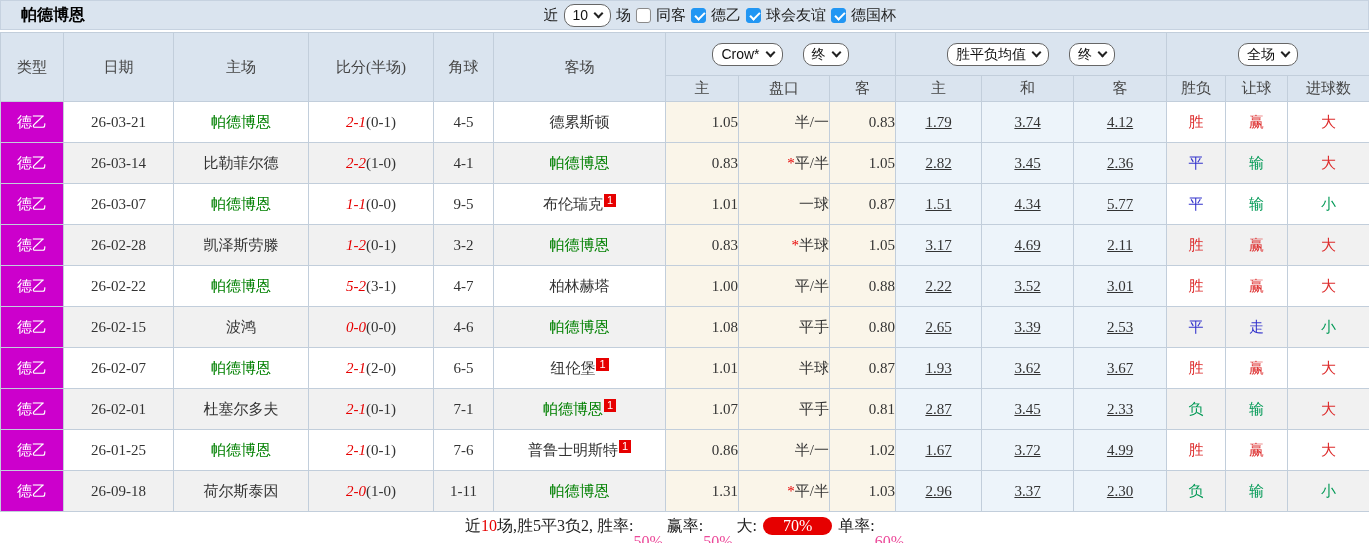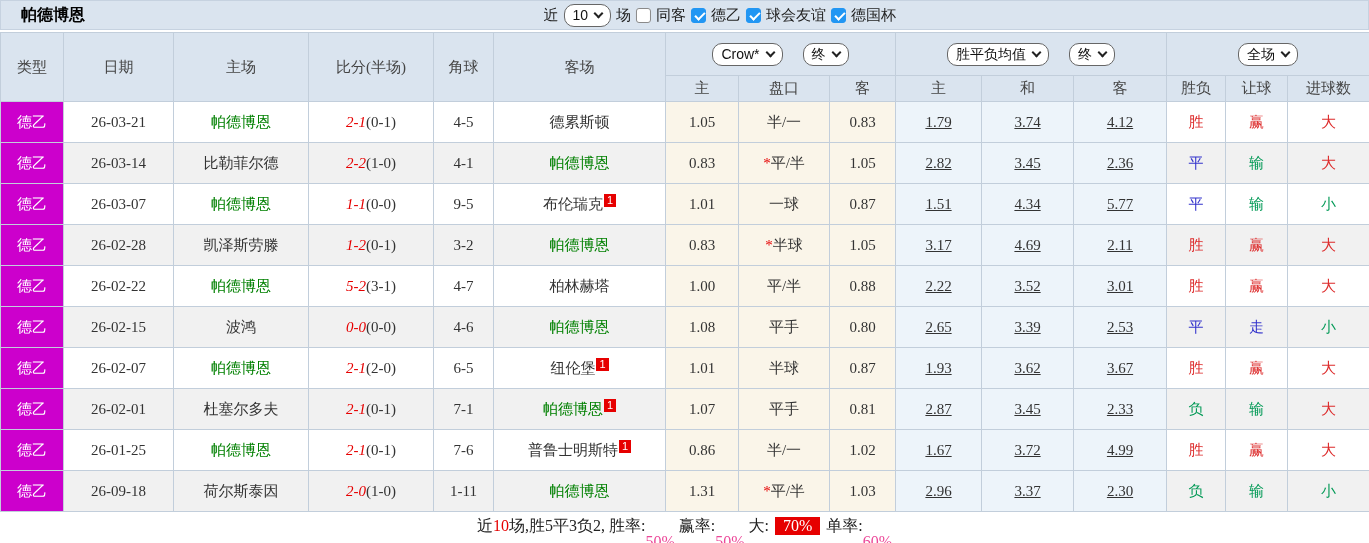--- a/index.html
+++ b/index.html
@@ -47,21 +47,21 @@
     font-size:15px; overflow:hidden; white-space:nowrap;
   }
   thead th{ background:#dae4ef; color:#444; font-weight:normal; }
   thead tr.grp th{ height:43px; }
   thead tr.sub th{ height:26px; }
   .selwrap{ display:flex; justify-content:center; align-items:center; gap:20px; }
   tbody tr{ height:41px; }
   tbody tr.odd td{ background:#f1f1f1; }
   tbody tr.even td{ background:#ffffff; }
   td.league{ background:#cc00cc !important; color:#fff; }
-  td.cream{ background:#faf5e9 !important; }
+  td.cream{ background:#faf5e9 !important;text-align:right; }
   td.bluec{ background:#edf4fa !important;text-decoration:underline; }
   .team-green{ color:#008000; }
   .ft{ color:#e60000;font-style:italic; }
   .ht{ color:#333;margin-top:36px; }
   .star{ color:#e60000; }
   .badge{
     display:inline-block; background:#e60000; color:#fff;
     font-family:"Liberation Sans","DejaVu Sans",sans-serif;
     font-size:11px; line-height:13px; padding:0 3px; margin-left:1px;
     position:relative; top:-5px;
@@ -69,21 +69,21 @@
   .c-red{ color:#dd2c2c; }
   .c-blue{ color:#3333cc; }
   .c-green{ color:#009955; }
   
   .summary{
     height:28px; display:flex; align-items:center; justify-content:center;
     font-size:16px; color:#222; white-space:pre;
   }
   .summary .p-red{ color:#e60000; }
   .summary .p-blue{ color:#ec4899;margin-top:32px; }
-  .summary .p-hot{ background:#e60000; color:#fff; padding:0 8px; margin:0 2px; }
+  .summary .p-hot{ background:#e60000; color:#fff; padding:0 20px; margin:0 2px;border-radius:9px; }
 </style>
 </head>
 <body>
 
 <div class="titlebar">
   <span class="title">帕德博恩</span>
   <div class="filters">
     <span>近</span>
     <span class="pill">
       <span>10</span>

